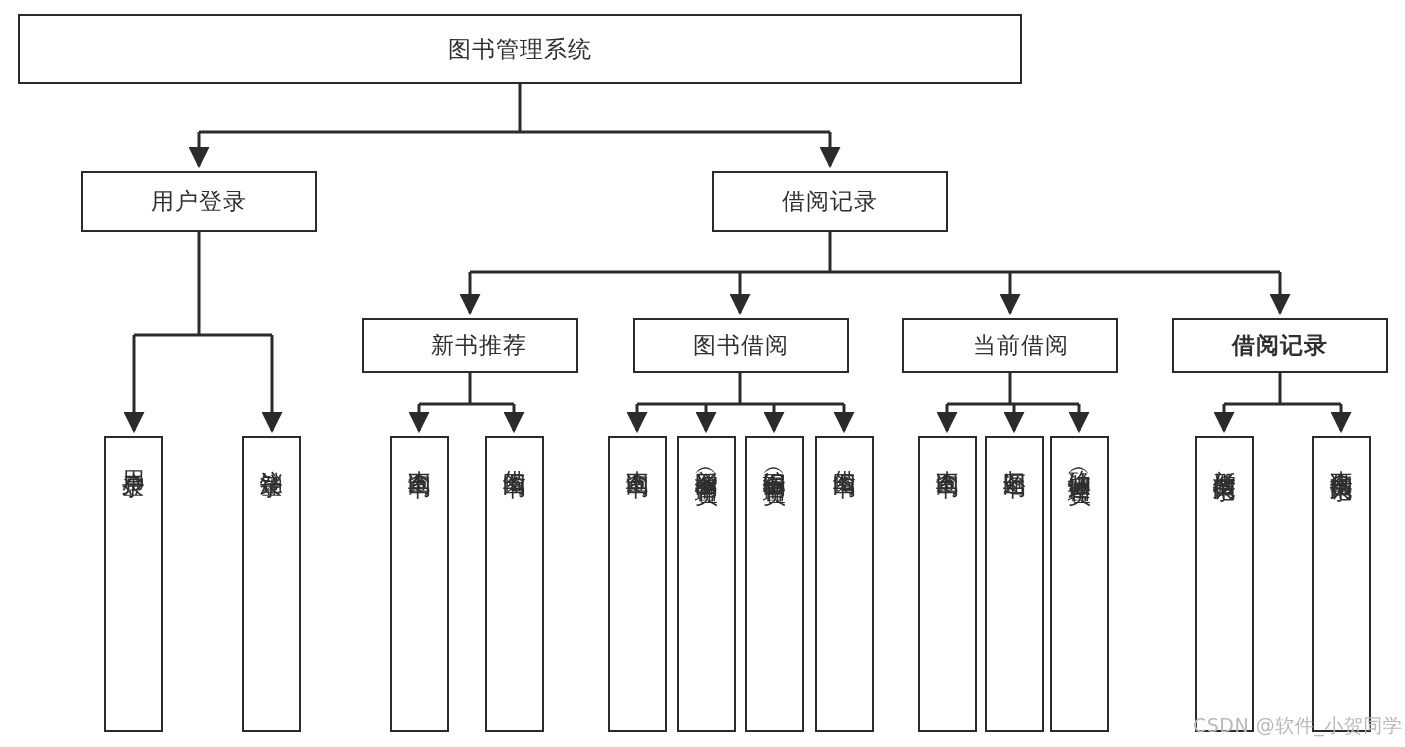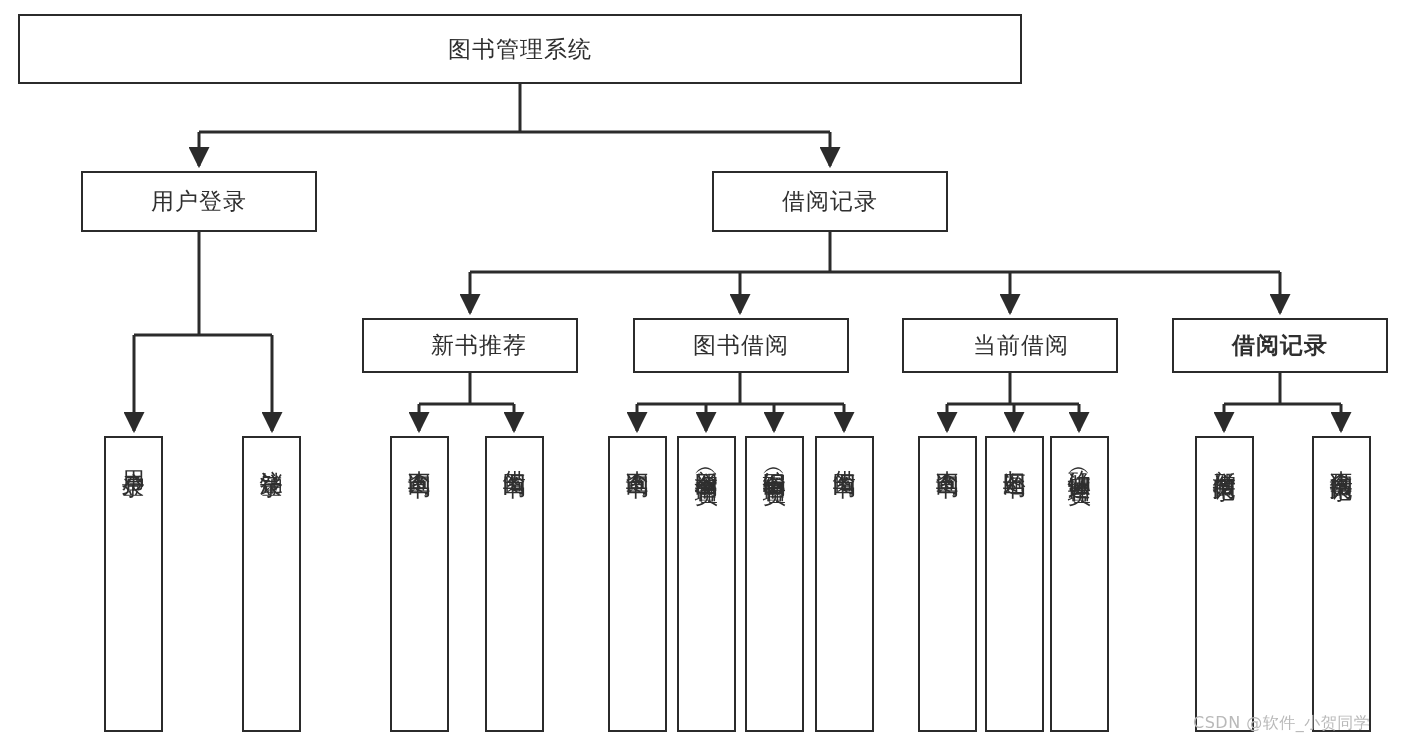--- a/index.html
+++ b/index.html
@@ -52,21 +52,21 @@
     color: #2f2f2f;
     white-space: nowrap;
   }
   .node .hlabel {
     white-space: nowrap;
   }
   #watermark {
     position: absolute;
     left: 1193px;
     top: 713px;
-    font-size: 16px;
+    font-size: 19px;
     color: #b9b9b9;
     white-space: nowrap;
     letter-spacing: 0.5px;
     pointer-events: none;
   }
 </style>
 </head>
 <body>
 
 <div id="canvas">

